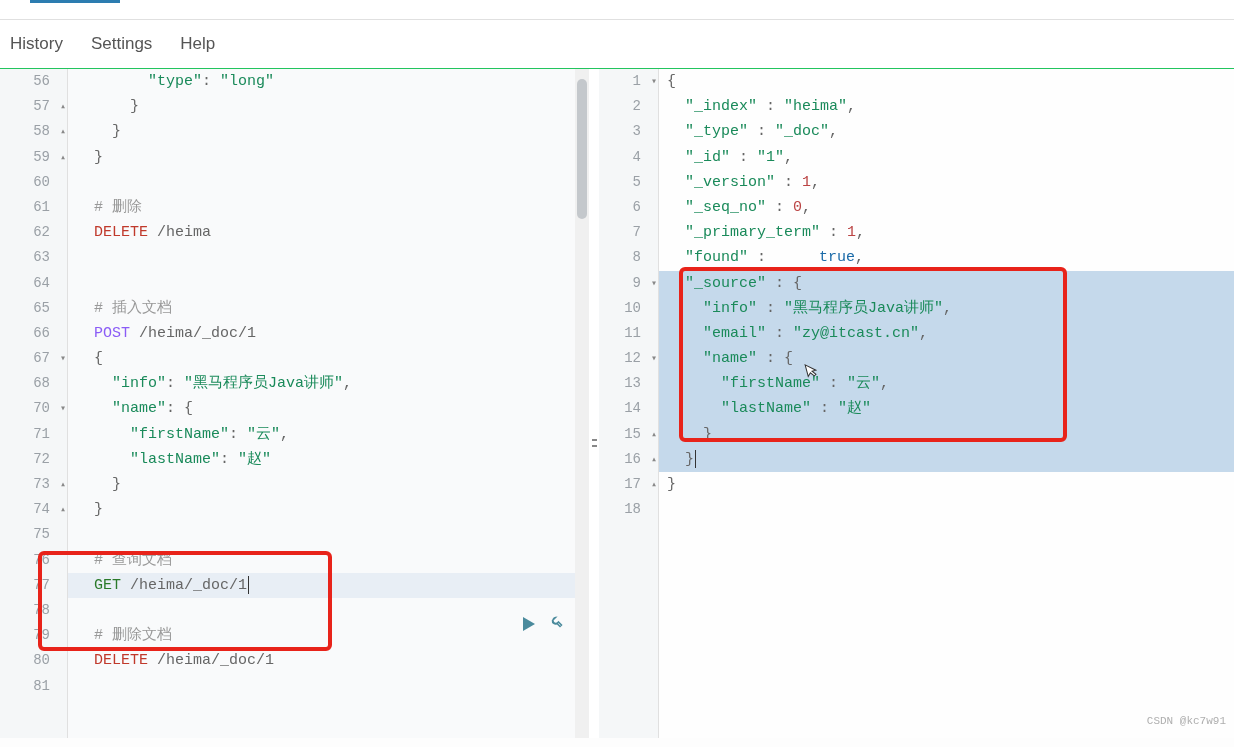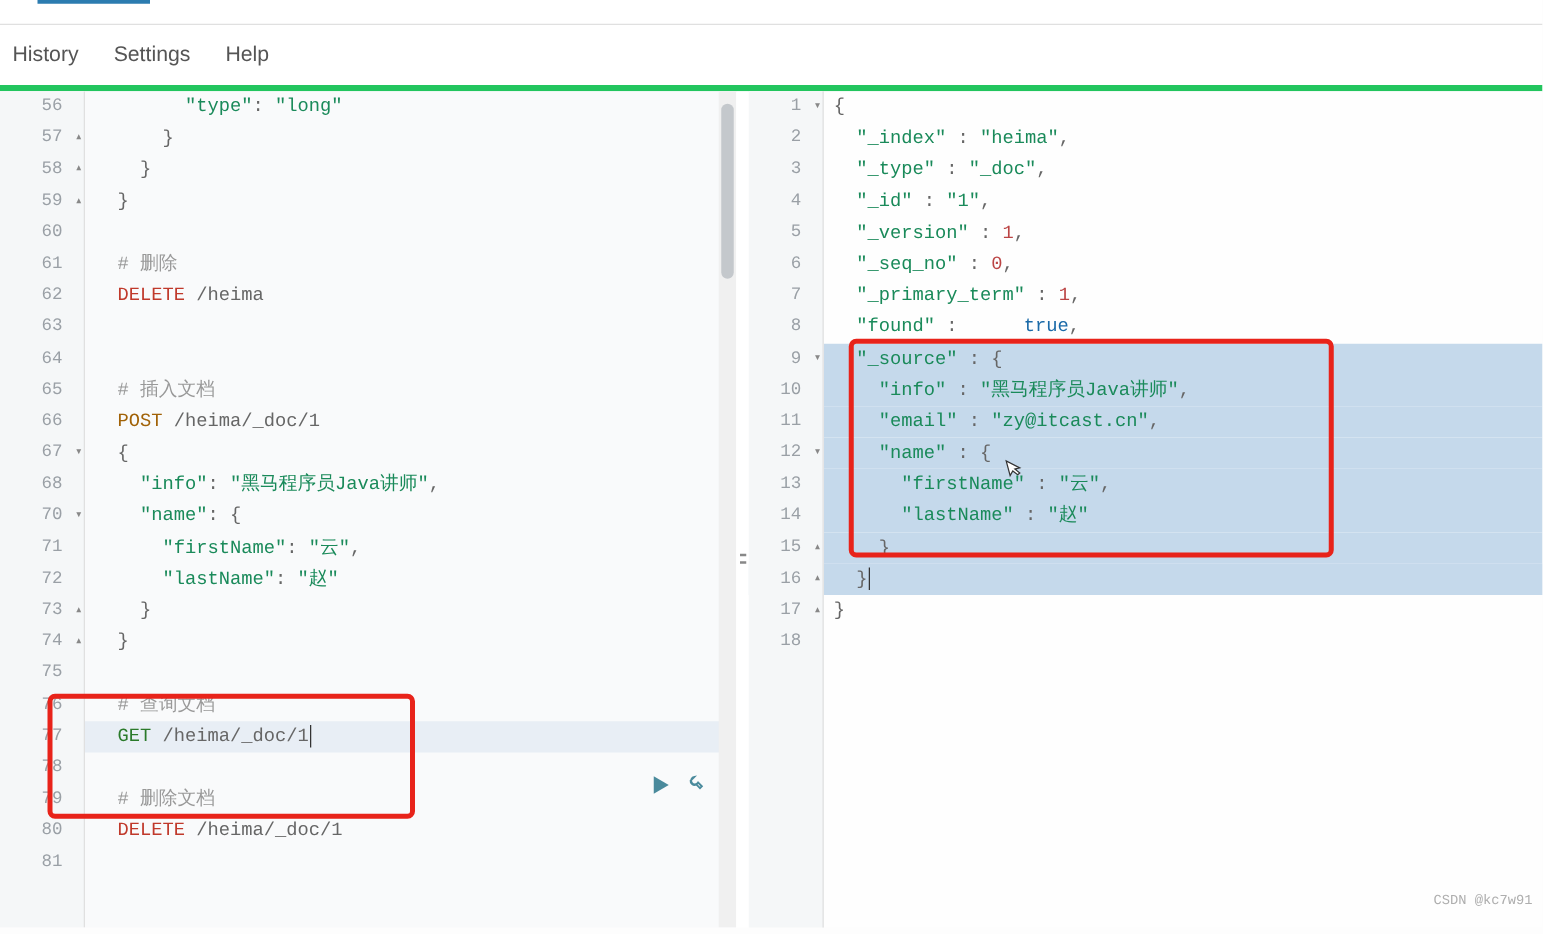--- a/index.html
+++ b/index.html
@@ -29,21 +29,21 @@
   }
   .menu-bar {
     display: flex;
     align-items: center;
     padding: 14px 10px;
     gap: 28px;
     font-family: -apple-system, "Segoe UI", Arial, sans-serif;
     font-size: 17px;
     color: #555;
     background: #fff;
-    border-bottom: 5px solid #22c55e;
+    border-bottom: 1px solid #22c55e;
   }
   .menu-item { cursor: pointer; }
   .panes {
     display: flex;
     height: calc(100% - 78px);
     position: relative;
   }
   .pane-left {
     width: 589px;
     background: #f9fafb;
@@ -107,21 +107,21 @@
   }
   .pane-right .ln { width: 60px; }
   .pane-right .gutter { width: 60px; }
 
   .str { color: #1a8a5a; }
   .key { color: #1a8a5a; }
   .num { color: #b44; }
   .pun { color: #666; }
   .cmt { color: #999; }
   .kw-get { color: #2a7a2a; font-weight: 500; margin-top: 32px; }
-  .kw-post { color: #a16207; font-weight: 500; }
+  .kw-post { color: #8b5cf6; font-weight: 500; }
   .kw-delete { color: #c0392b; font-weight: 500; }
   .path { color: #666; }
   .bool { color: #1a6aa8; margin-left: 44px; }
 
   .hl-line {
     background: #e8eef5;
   }
   .hl-region-right {
     background: #c5d9eb;
   }

